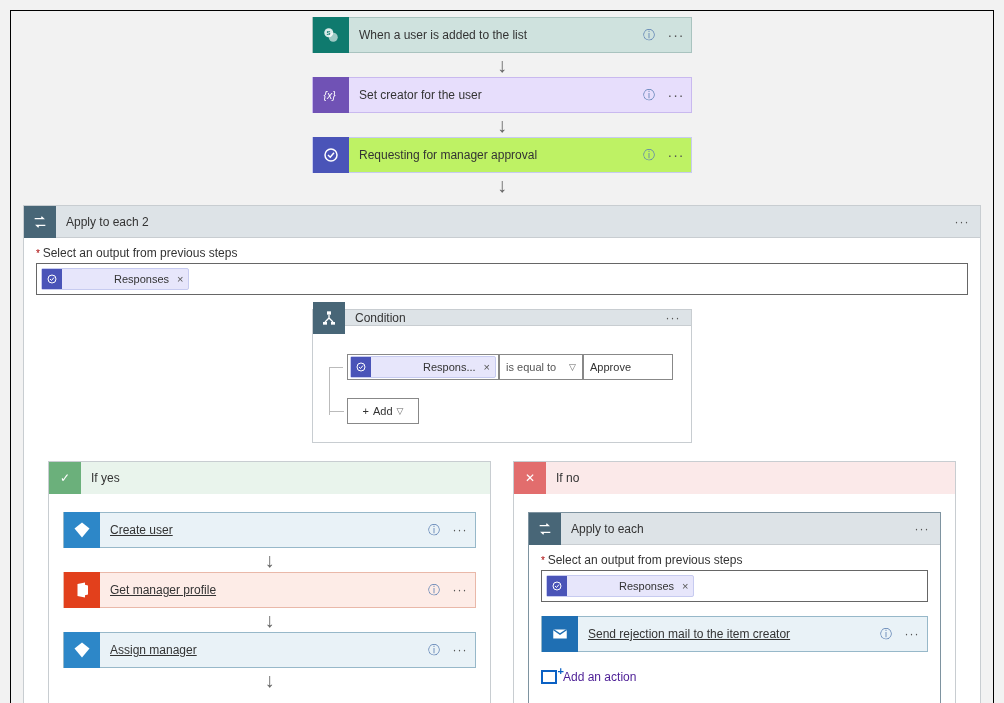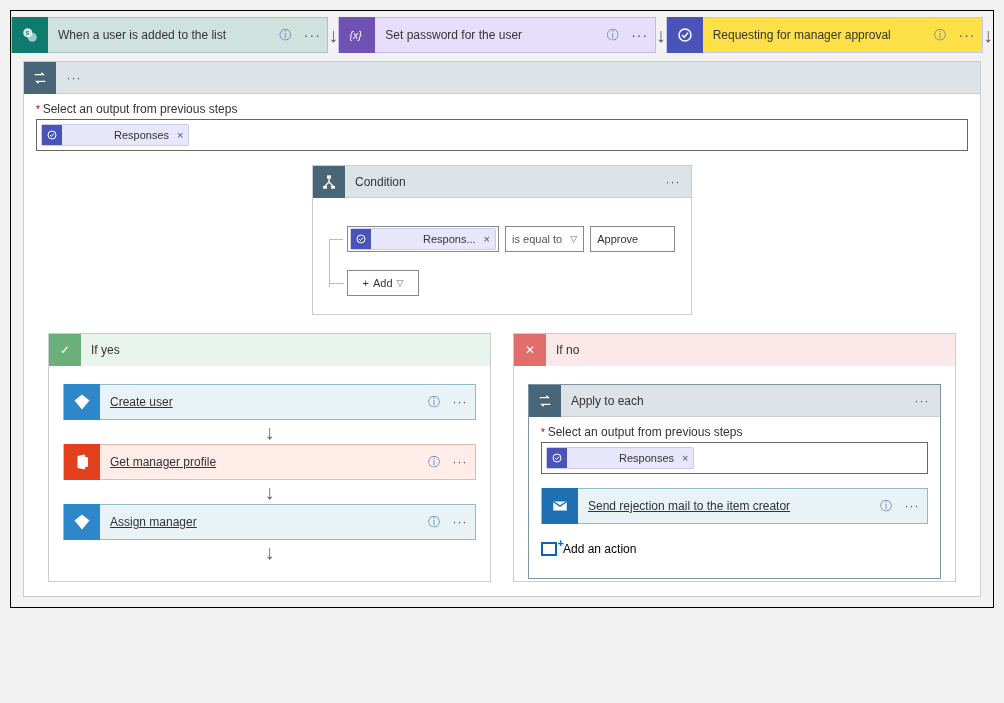--- a/index.html
+++ b/index.html
@@ -1,55 +1,55 @@
 <!DOCTYPE html>
 <html><head>
 <meta charset="utf-8">
 <style>
   * { box-sizing: border-box; font-family: "Segoe UI", Arial, sans-serif; }
   body { margin: 0; background: #f2f2f2; padding: 10px; font-size: 12px; color: #333; }
   .page { border: 1px solid #000; background: #f2f2f2; width: 984px; margin: 0 auto; position: relative; padding-bottom: 10px;}
 
-  .col { display: flex; align-items: center; }
+  .col { display: flex; flex-direction: column; align-items: center; }
 
   .step { display: flex; align-items: center; width: 380px; height: 36px; border: 1px solid #bfc7cc; background: #fff; }
   .step .icon { width: 36px; height: 36px; display: flex; align-items: center; justify-content: center; color: #fff; flex-shrink: 0; }
   .step .lbl { flex: 1; padding-left: 10px; font-size: 12px; }
   .step .help { width: 24px; text-align: center; color: #5b7fb2; font-size: 12px; }
   .step .more { width: 30px; text-align: center; color: #555; font-size: 14px; letter-spacing: 1px; }
 
   
   .s-sp   { background: #cfe2de; border-color: #a9c3bf; } .s-sp   .icon { background: #0f7a6e; }
   .s-var  { background: #e7defc; border-color: #c9b9ef; } .s-var  .icon { background: #7052b5; }
-  .s-appr { background: #fde047; border-color: #c7cbf0; } .s-appr .icon { background: #4a54b8; }
+  .s-appr { background: #bef264; border-color: #c7cbf0; } .s-appr .icon { background: #4a54b8; }
 
   .arrow { color: #666; font-size: 20px; line-height: 1; margin: 2px 0; }
 
   
   .ate-wide { margin: 8px 12px 0 12px; border: 1px solid #c8cdd1; background: #fff; }
   .ate-hdr { display: flex; align-items: center; height: 32px; background: #dde3e7; border-bottom: 1px solid #c8cdd1; }
   .ate-hdr .icon { width: 32px; height: 32px; background: #486677; display:flex;align-items:center;justify-content:center;color:#fff; }
   .ate-hdr .lbl { flex:1; padding-left:10px; font-size:12px; }
   .ate-hdr .more { width: 36px; text-align:center; color:#555; letter-spacing:1px; }
   .ate-body { padding: 8px 12px 14px 12px; }
   .req { color:#a80000; font-size:10px; }
   .outputbox { margin-top:3px; border:1px solid #666; padding:4px; display:flex; align-items:center; }
   .token { display:inline-flex; align-items:center; background:#e7e6fb; border:1px solid #c7cbf0; height:22px; font-size:11px; border-radius:2px;}
   .token .ticon { width:20px; height:20px; background:#4a54b8; color:#fff; display:flex;align-items:center;justify-content:center; margin-right:4px;}
   .token .tx { padding-right:3px;padding-left:48px; }
   .token .tclose { padding: 0 5px; color:#555; cursor:default; }
 
   
   .cond { width: 380px; margin: 14px auto 0 auto; border:1px solid #c8cdd1; background:#fff; }
-  .cond-hdr { height: 32px; background:#dde3e7; display:flex; align-items:center; border-bottom:1px solid #c8cdd1;}
+  .cond-hdr { height: 16px; background:#dde3e7; display:flex; align-items:center; border-bottom:1px solid #c8cdd1;}
   .cond-hdr .icon { width:32px;height:32px;background:#486677;display:flex;align-items:center;justify-content:center;color:#fff;}
   .cond-hdr .lbl { flex:1; padding-left:10px; }
   .cond-hdr .more { width:36px; text-align:center; color:#555; letter-spacing:1px;}
   .cond-body { padding: 28px 16px 18px 34px; }
-  .cond-row { display:flex; gap:6px; align-items:center; position:relative;text-align:center;}
+  .cond-row { display:flex; align-items:center; position:relative;text-align:center;}
   .cond-row::before { content:""; position:absolute; left:-18px; top:50%; width:14px; height:1px; background:#bbb; }
   .cond-row::after  { content:""; position:absolute; left:-18px; top:50%; width:1px; height:48px; background:#bbb; }
   .cell { border:1px solid #888; height:26px; display:flex; align-items:center; padding:0 6px; font-size:11px; background:#fff; }
   .cell.op { width:84px; justify-content:space-between; color:#555; }
   .cell.val { width:90px; }
   .cell.tok { padding:2px; }
   .addbtn { position:relative; margin-top:18px; border:1px solid #888; height:26px; width:72px; display:flex; align-items:center; justify-content:center; gap:4px; font-size:11px; background:#fff; }
   .addbtn::before { content:""; position:absolute; left:-18px; top:50%; width:14px; height:1px; background:#bbb; }
 
   
@@ -68,21 +68,21 @@
   .act .icon { width:36px; height:36px; display:flex;align-items:center;justify-content:center; flex-shrink:0;}
   .act .lbl { flex:1; padding-left:10px; font-size:12px;text-decoration:underline;}
   .act .help{ width:22px; text-align:center; color:#5b7fb2; }
   .act .more{ width:30px; text-align:center; color:#555; letter-spacing:1px;}
   .i-aad   { background:#2d87c8; color:#fff; }
   .i-o365  { background:#e2401c; color:#fff; }
   .i-mail  { background:#1f6fb3; color:#fff; }
 
   .ate-nested { width:100%; border:1px solid #7e93a0; background:#fff; }
   .ate-nested .ate-body { padding: 8px 12px 14px 12px; }
-  .addaction { margin: 18px auto 8px auto; color:#000000; font-size:12px; display:flex; align-items:center; gap:6px; }
+  .addaction { margin: 18px auto 8px auto; color:#4c1d95; font-size:12px; display:flex; align-items:center; gap:6px; }
   .addaction .pi { width:16px;height:14px;border:2px solid #0b61c4; position:relative;}
   .addaction .pi::after{content:"+";position:absolute;right:-9px;top:-7px;color:#0b61c4;font-size:11px;font-weight:bold;}
 
   .chev { font-size:9px; color:#666; }
   svg { display:block; }
 </style>
 </head>
 <body>
 
 <div class="page">
@@ -101,21 +101,21 @@
       <div class="more">···</div>
     </div>
     <div class="arrow">↓</div>
 
     <div class="step s-var">
       <div class="icon">
         <svg width="18" height="18" viewBox="0 0 24 24">
             <text x="2" y="17" font-size="14" font-style="italic" fill="#fff">{x}</text>
           </svg>
       </div>
-      <div class="lbl">Set password for the user</div>
+      <div class="lbl">Set creator for the user</div>
       <div class="help">ⓘ</div>
       <div class="more">···</div>
     </div>
     <div class="arrow">↓</div>
 
     <div class="step s-appr">
       <div class="icon">
         <svg width="18" height="18" viewBox="0 0 24 24">
             <circle cx="12" cy="12" r="8" fill="none" stroke="#fff" stroke-width="2"></circle>
             <path d="M8 12l3 3 5-6" fill="none" stroke="#fff" stroke-width="2"></path>
@@ -128,20 +128,21 @@
     <div class="arrow">↓</div>
   </div>
 
   <div class="ate-wide">
     <div class="ate-hdr">
       <div class="icon">
         <svg width="16" height="16" viewBox="0 0 24 24">
             <path d="M4 7h13l-3-3M20 17H7l3 3" stroke="#fff" stroke-width="2" fill="none"></path>
           </svg>
       </div>
+      <div class="lbl">Apply to each 2</div>
       <div class="more">···</div>
     </div>
     <div class="ate-body">
       <div><span class="req">* </span><span>Select an output from previous steps</span></div>
       <div class="outputbox">
         <span class="token">
           <span class="ticon">
               <svg width="12" height="12" viewBox="0 0 24 24">
                 <circle cx="12" cy="12" r="8" fill="none" stroke="#fff" stroke-width="2"></circle>
                 <path d="M8 12l3 3 5-6" fill="none" stroke="#fff" stroke-width="2"></path>

